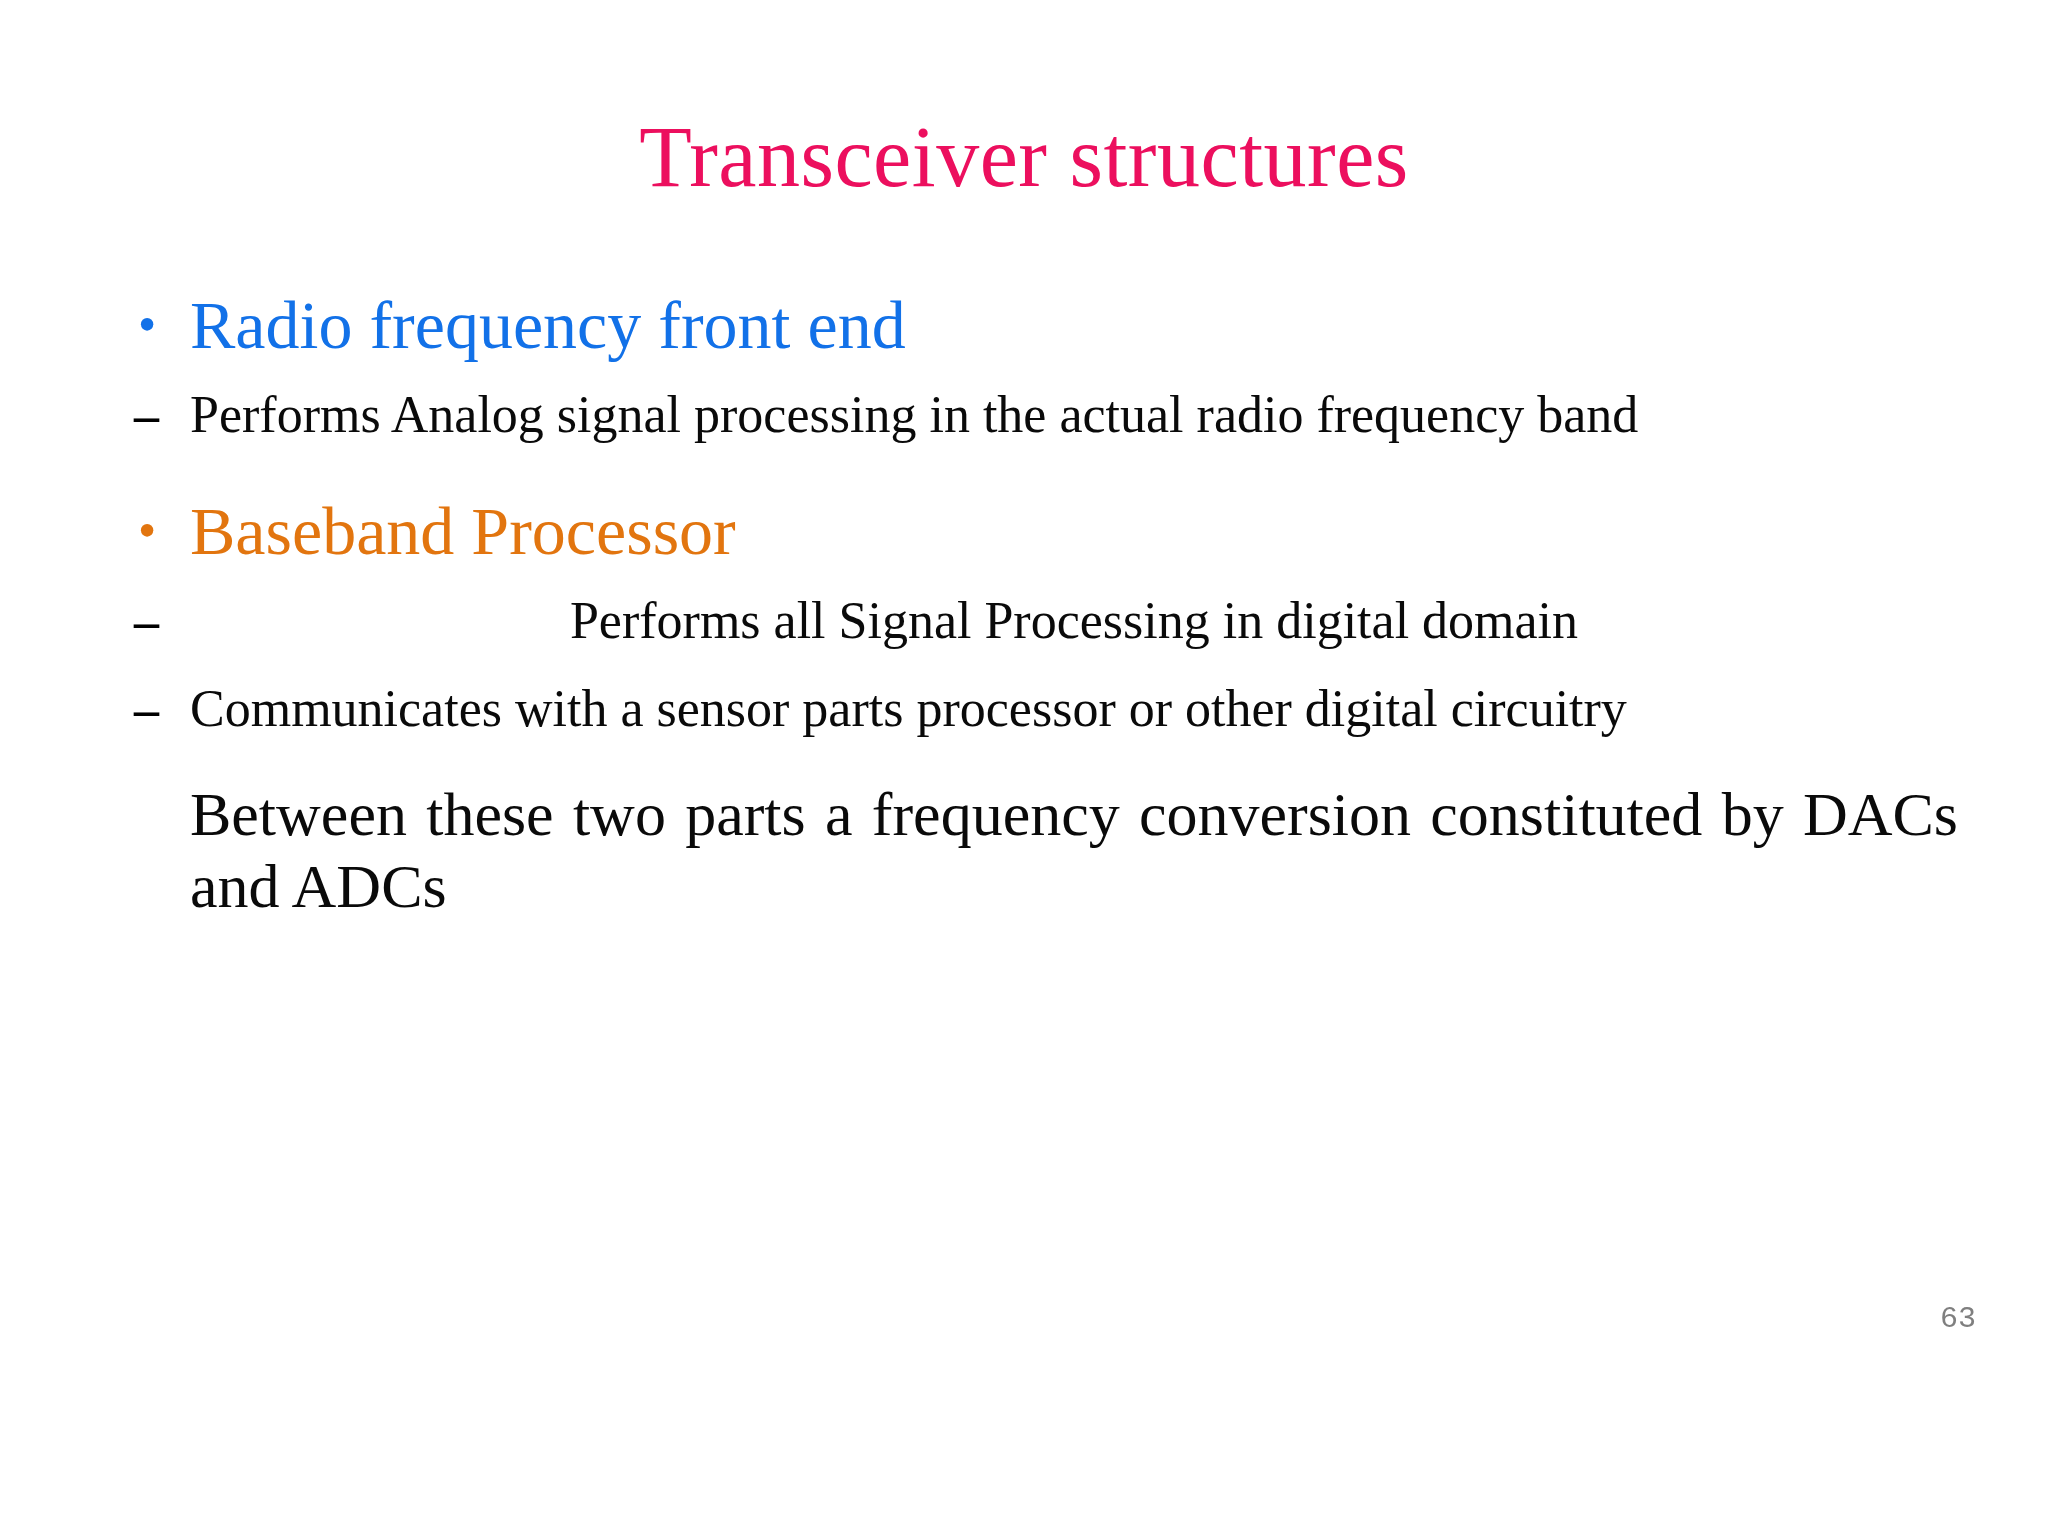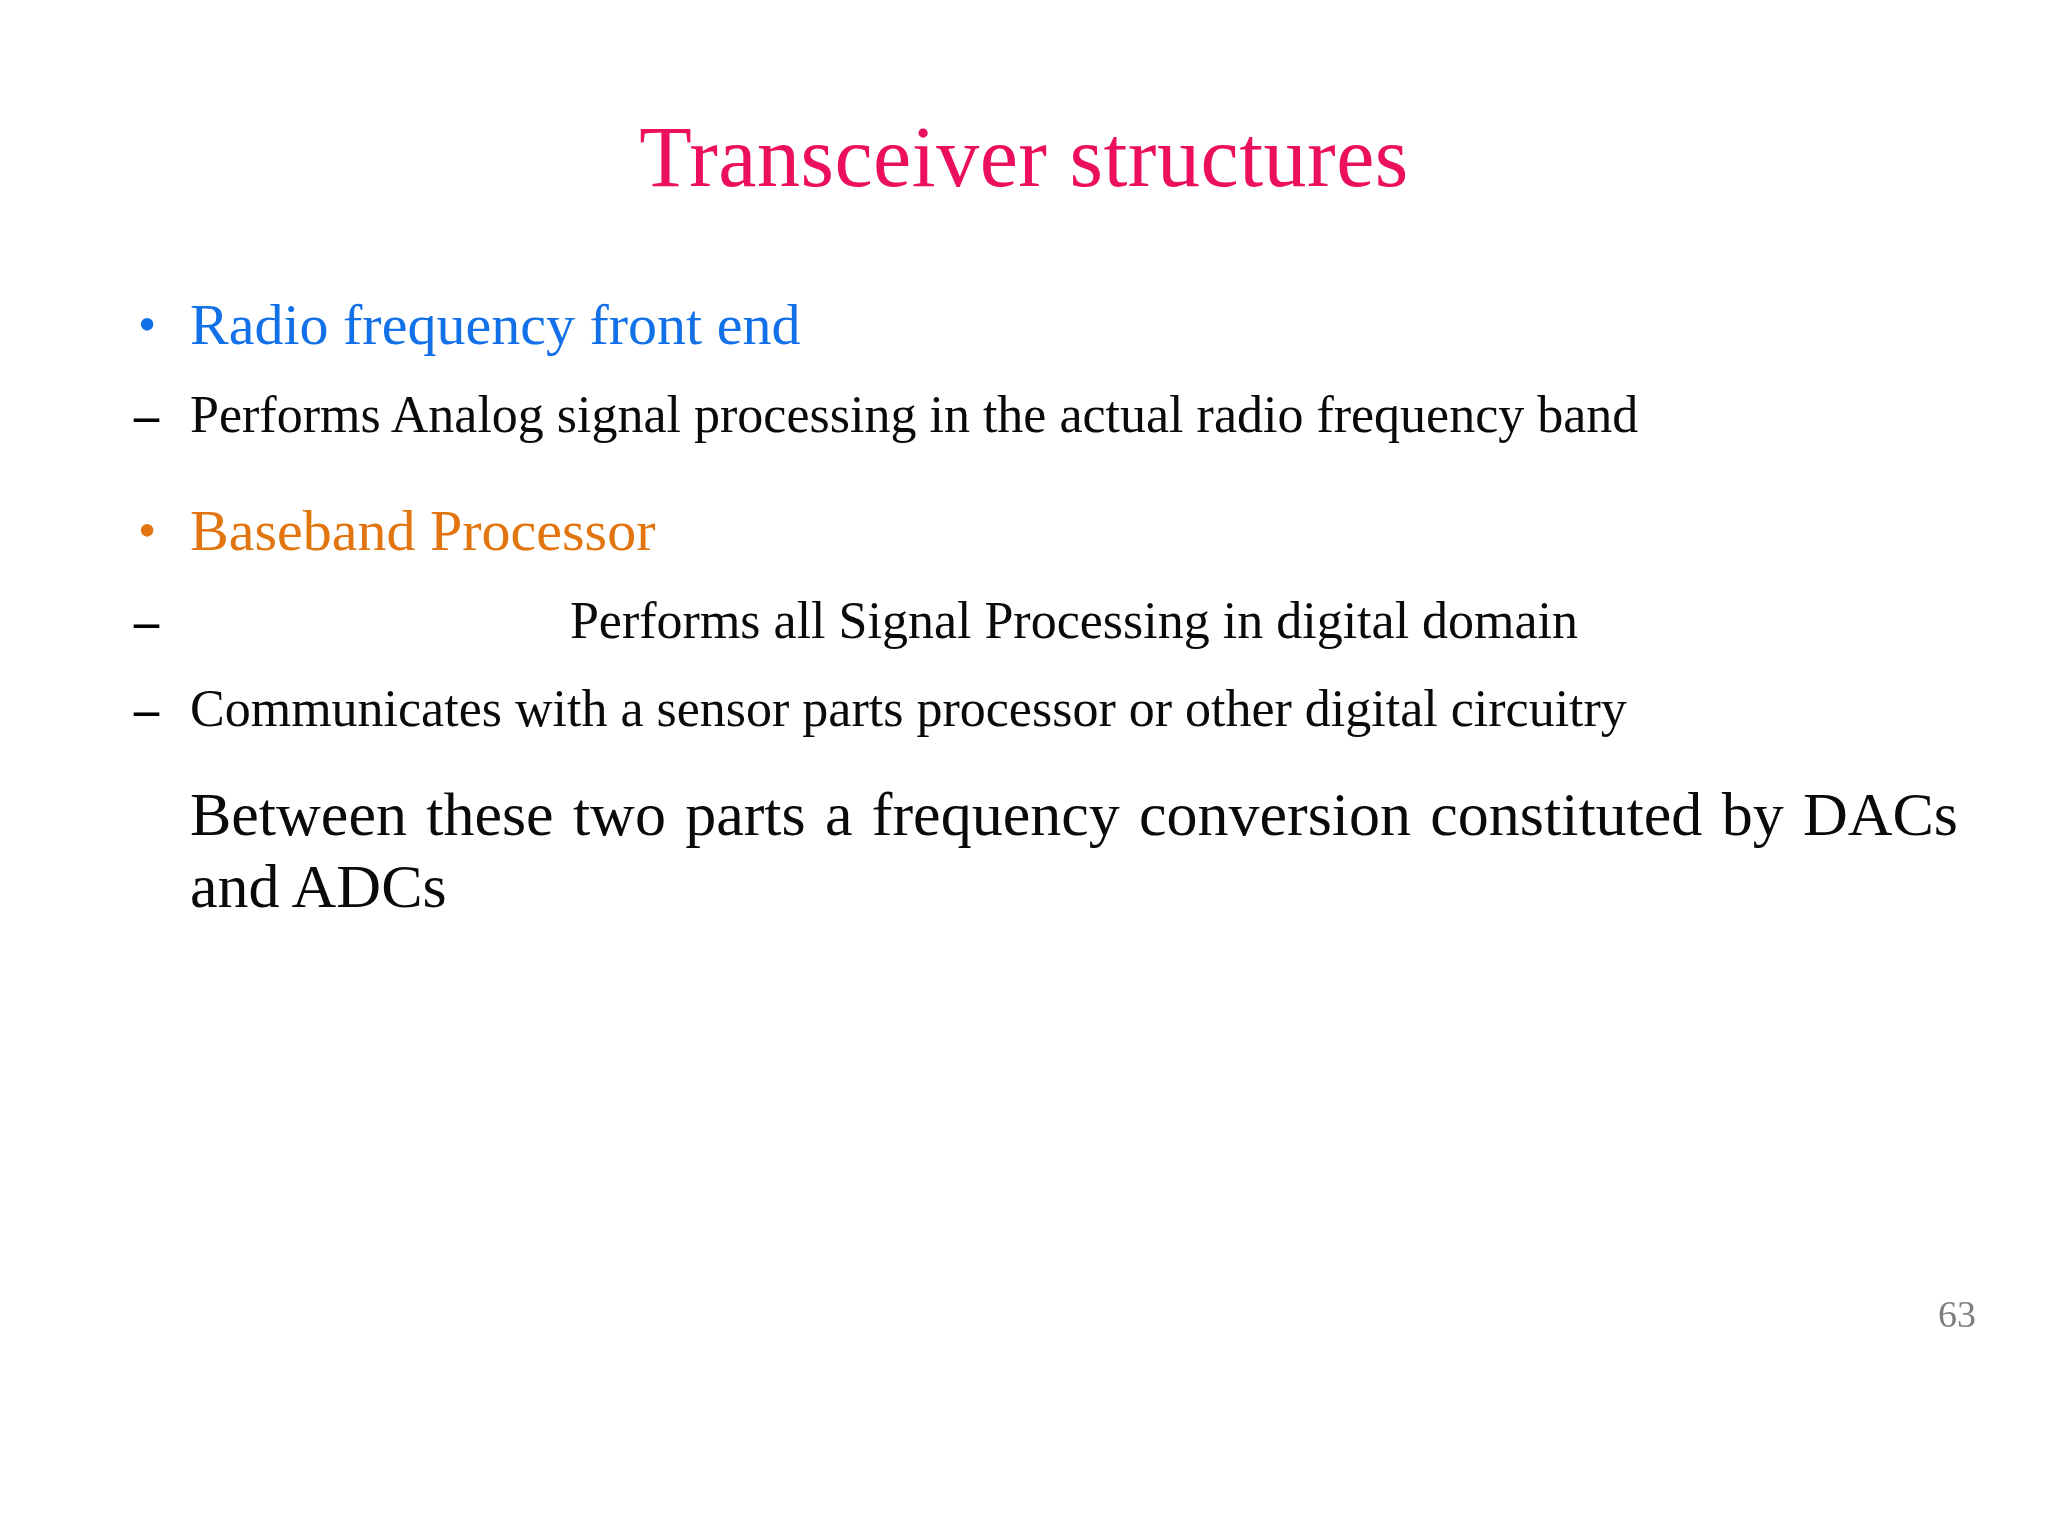--- a/index.html
+++ b/index.html
@@ -56,21 +56,21 @@
     flex: 0 0 auto;
     width: 62px;
     font-size: 52px;
     line-height: 74px;
     text-align: left;
     padding-left: 10px;
     box-sizing: border-box;
   }
   .lvl1 .lvl1-text {
     flex: 1 1 auto;
-    font-size: 58px;
+    font-size: 68px;
     line-height: 74px;
   }
   .lvl1.rf .dot, .lvl1.rf .lvl1-text { color: #1271e8; }
   .lvl1.bb .dot, .lvl1.bb .lvl1-text { color: #e2750f; }
 
   
   .lvl2 {
     display: flex;
     align-items: flex-start;
     margin-top: 18px;
@@ -109,22 +109,22 @@
     padding-right: 10px;
   }
 
   .spacer-lg { height: 44px; }
 
   
   .page-number {
     position: absolute;
     right: 72px;
     bottom: 42px;
-    font-family: Liberation Serif, serif;
-    font-size: 38px;
+    font-family: Liberation Mono, monospace;
+    font-size: 30px;
     color: #7f7f7f;
   }
 </style>
 </head>
 <body>
 
 <div class="slide">
 
   <div class="slide-title">Transceiver structures</div>
 

